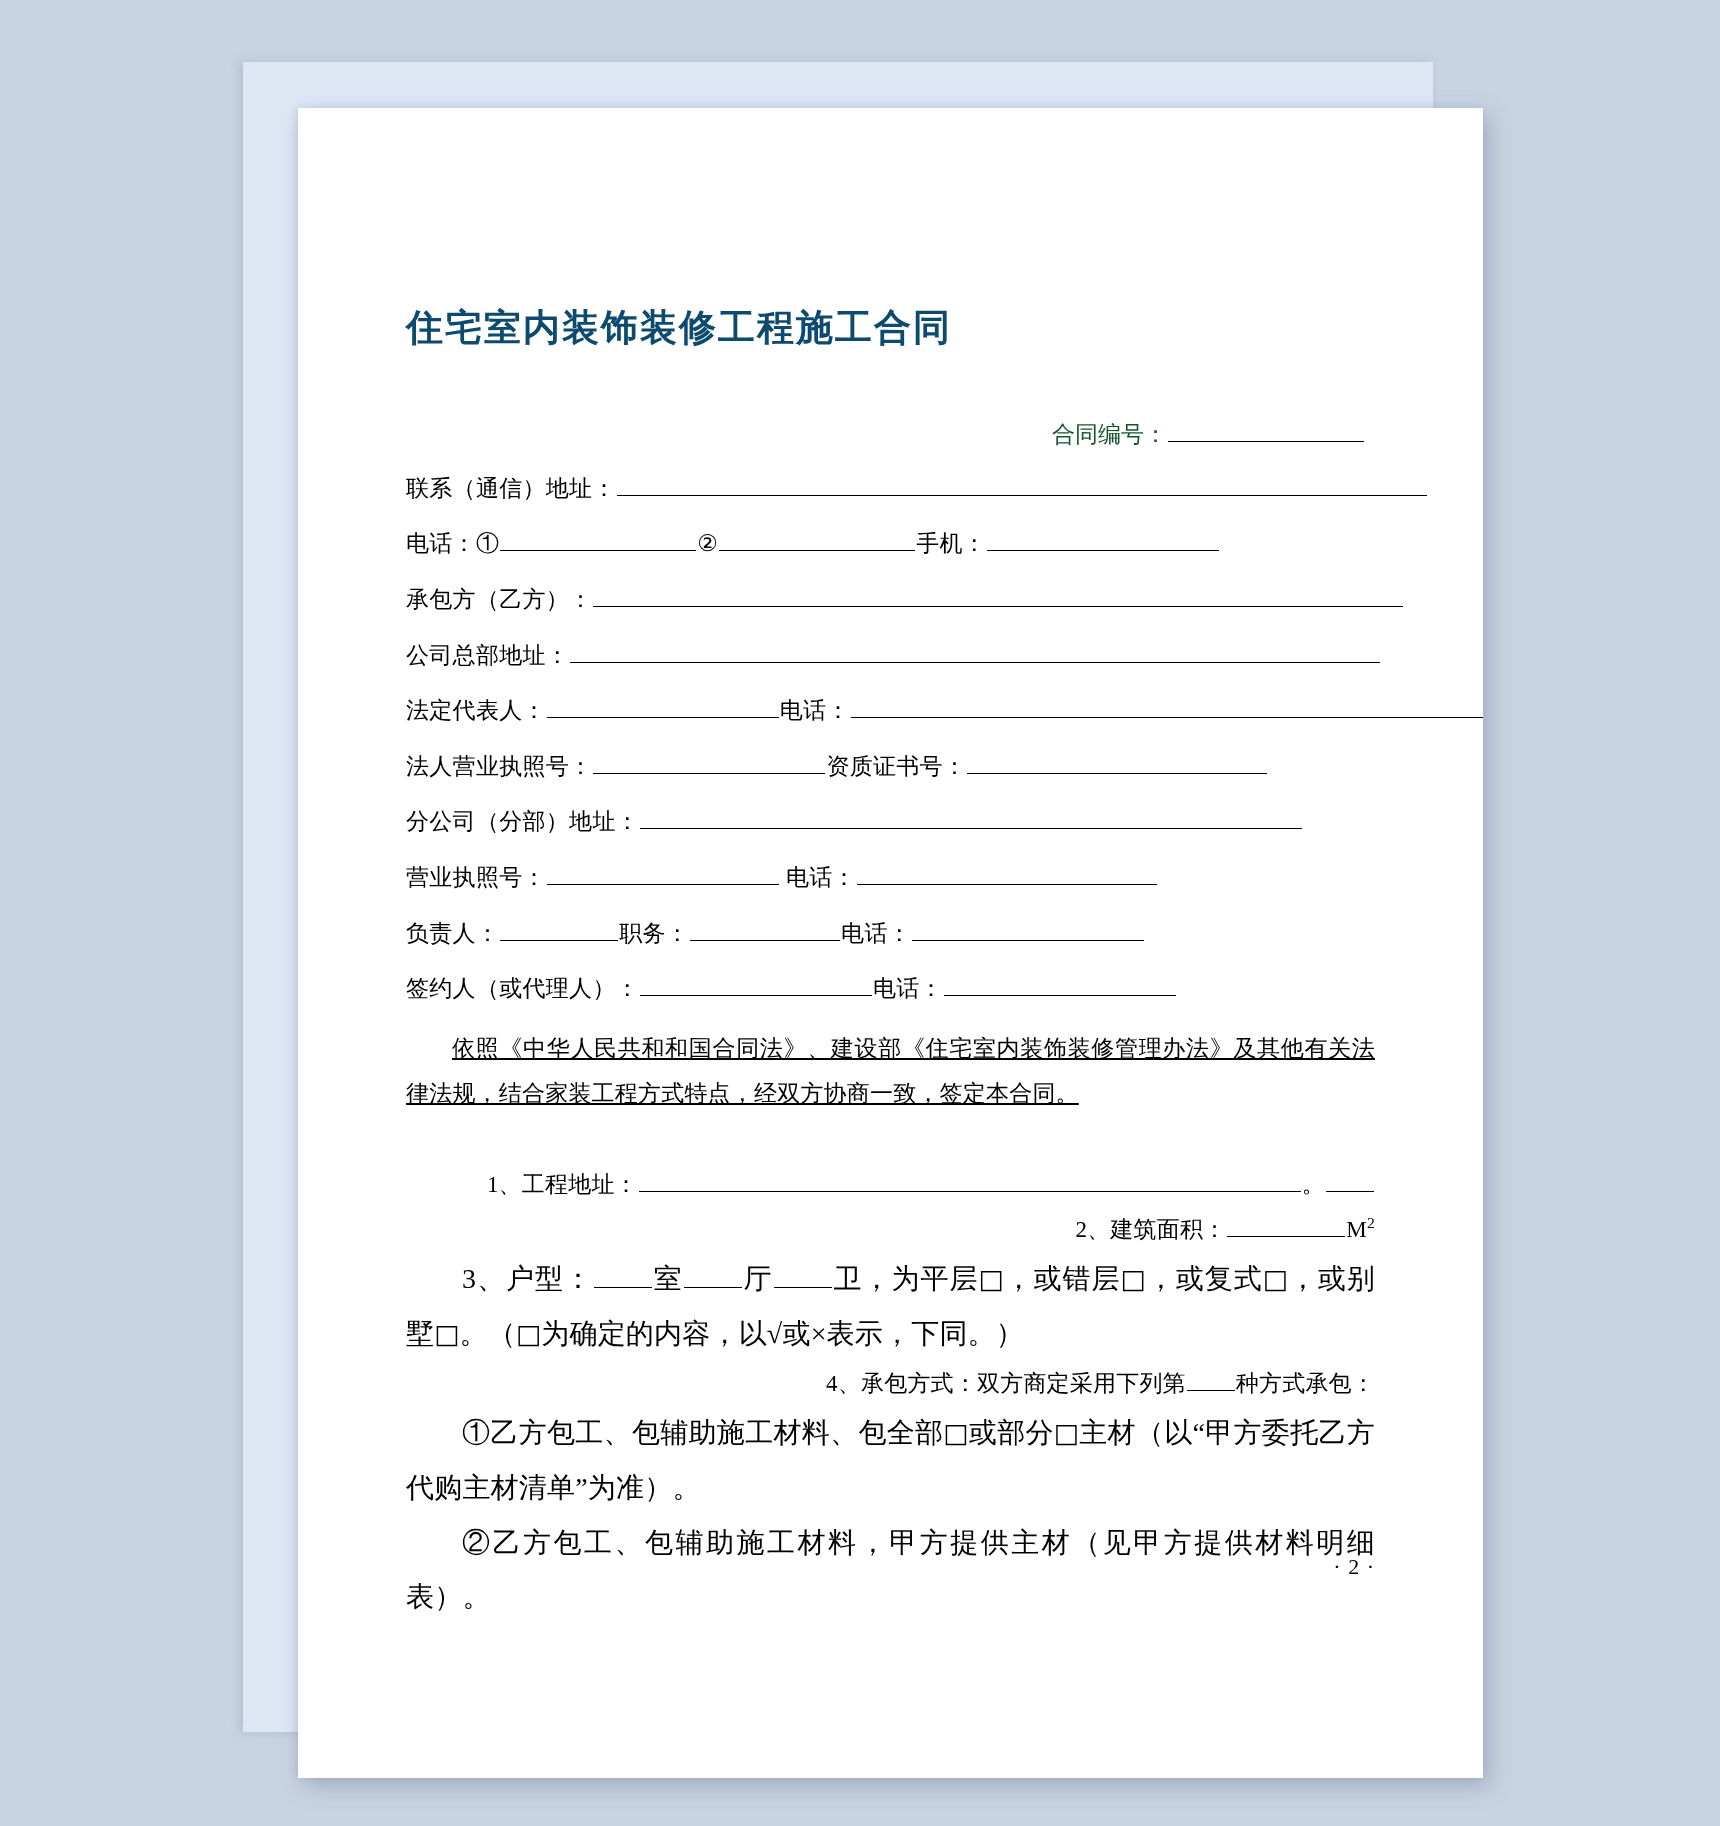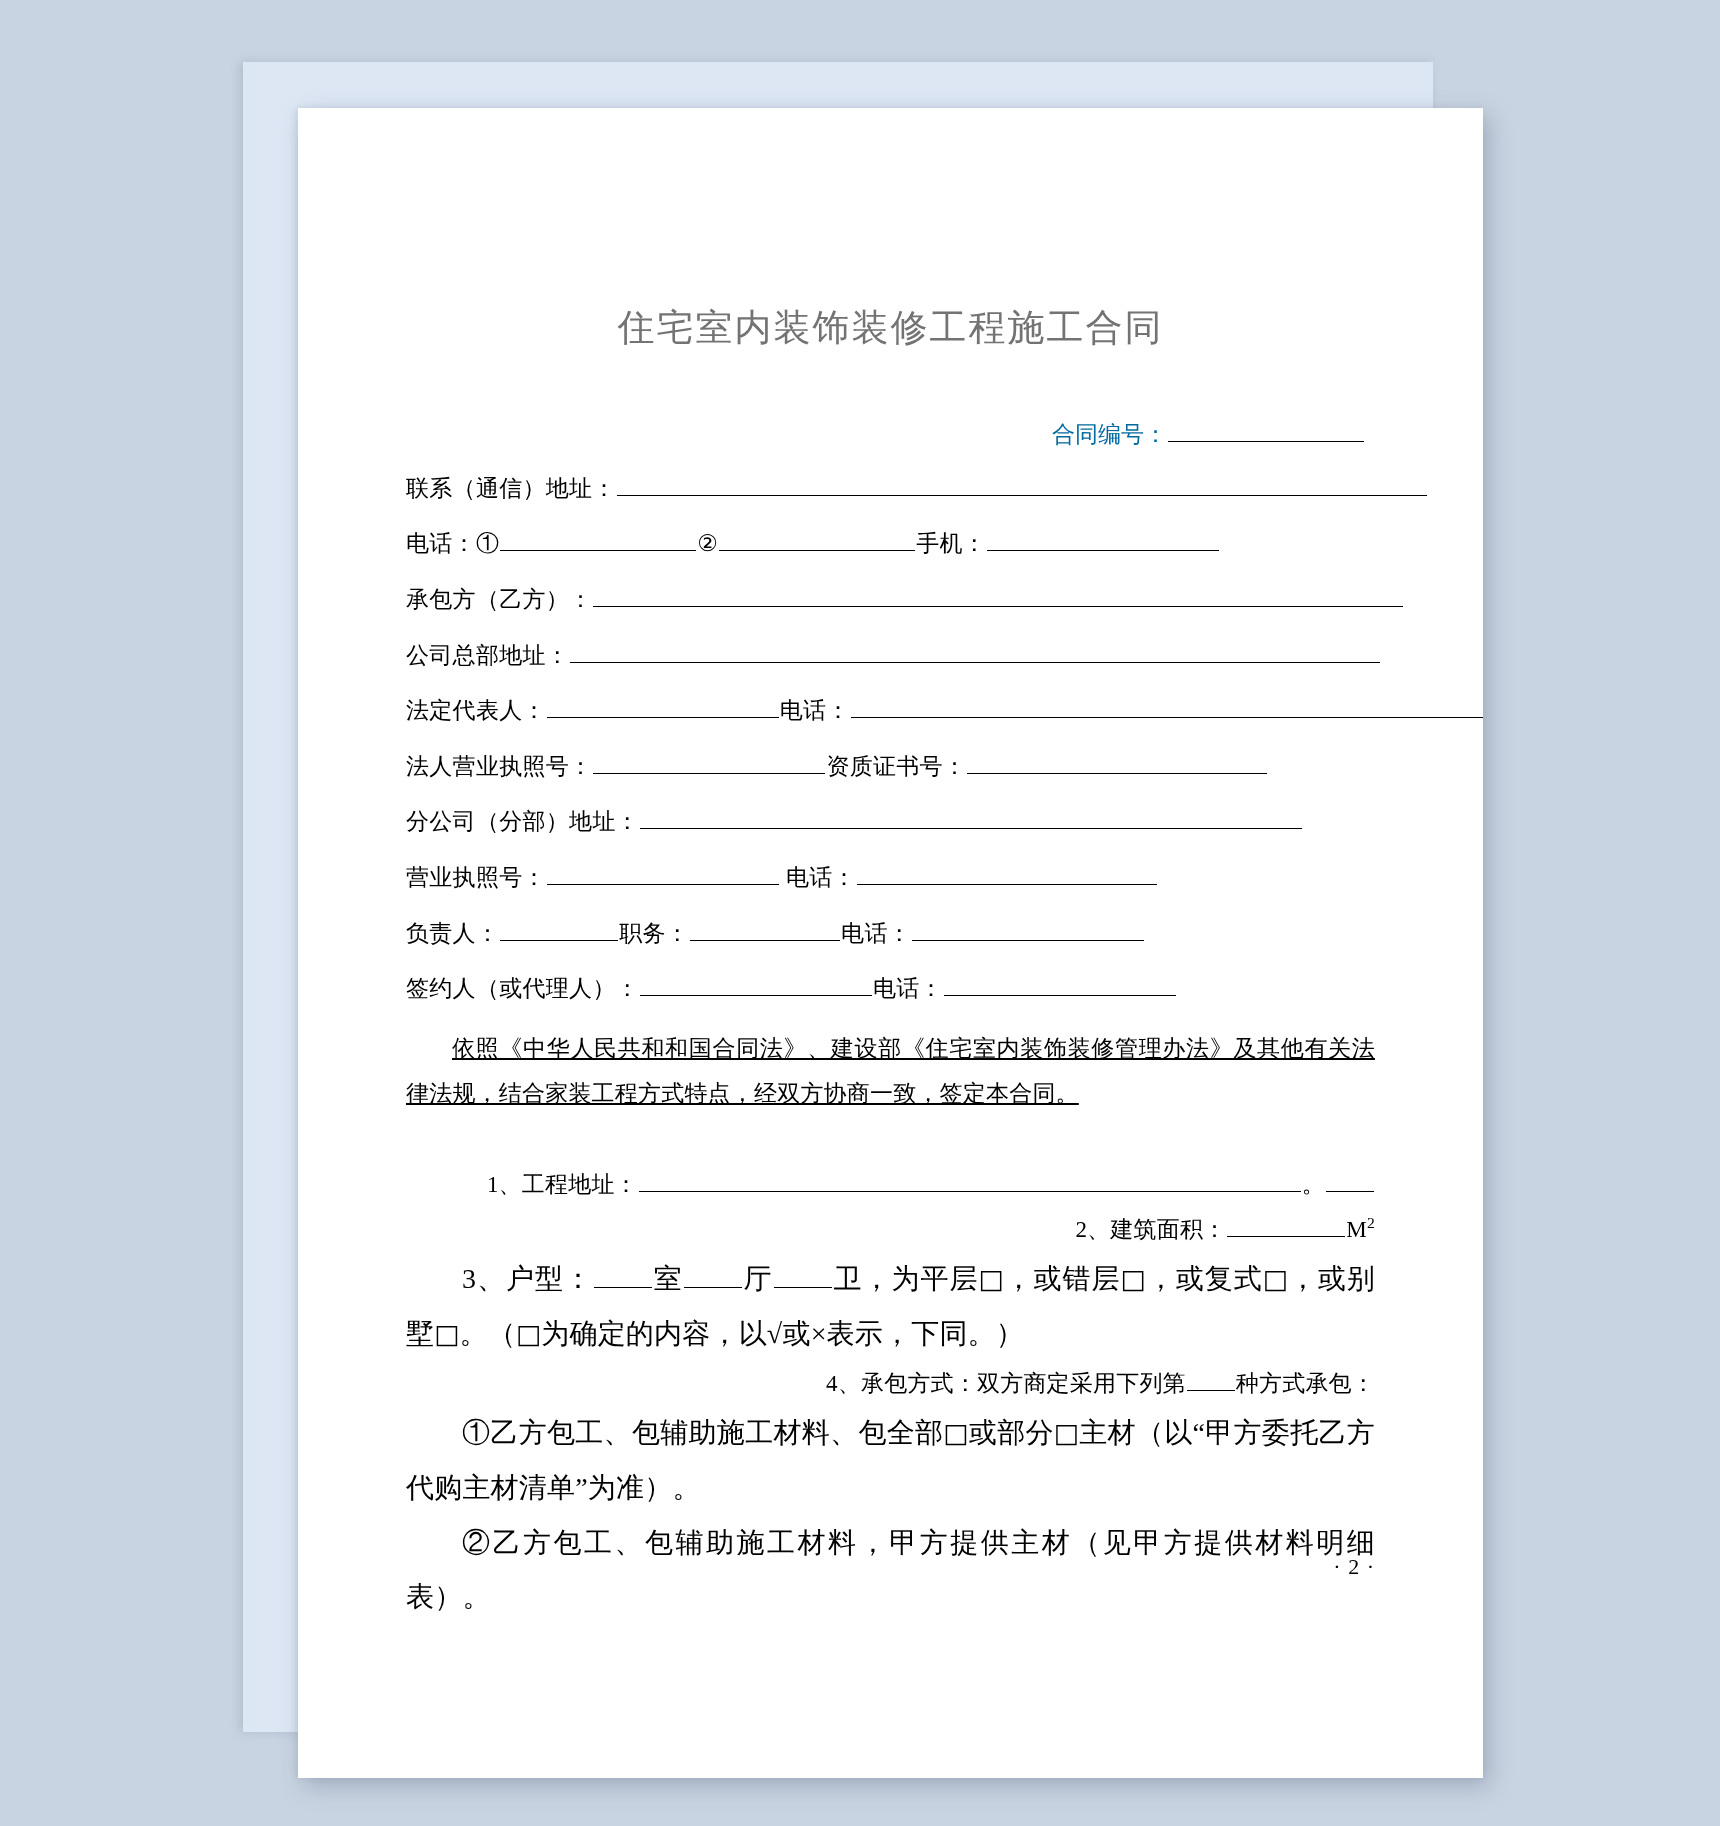--- a/index.html
+++ b/index.html
@@ -51,34 +51,33 @@
     left: 0;
     top: 0;
     width: 1185px;
     height: 1670px;
     padding: 196px 108px 0 108px;
     box-sizing: border-box;
   }
 
   
   .doc-title {
-    text-align: center;
     font-family: "Liberation Sans", "DejaVu Sans", sans-serif;
     font-size: 37px;
-    font-weight: normal;
+    font-weight: bold;
     letter-spacing: 2px;
-    color: #737373;
+    color: #0c4a6e;
     margin: 0 0 66px 0;
     line-height: 1.3;
   }
 
   .contract-no {
     text-align: right;
     font-size: 23px;
-    color: #0369a1;
+    color: #14532d;
     margin: 16px 10px 18px 0;
     line-height: 1.5;
     white-space: nowrap;
   }
 
   .form-line {
     font-size: 23px;
     color: #000;
     line-height: 1.55;
     margin: 0 0 20px 0;

